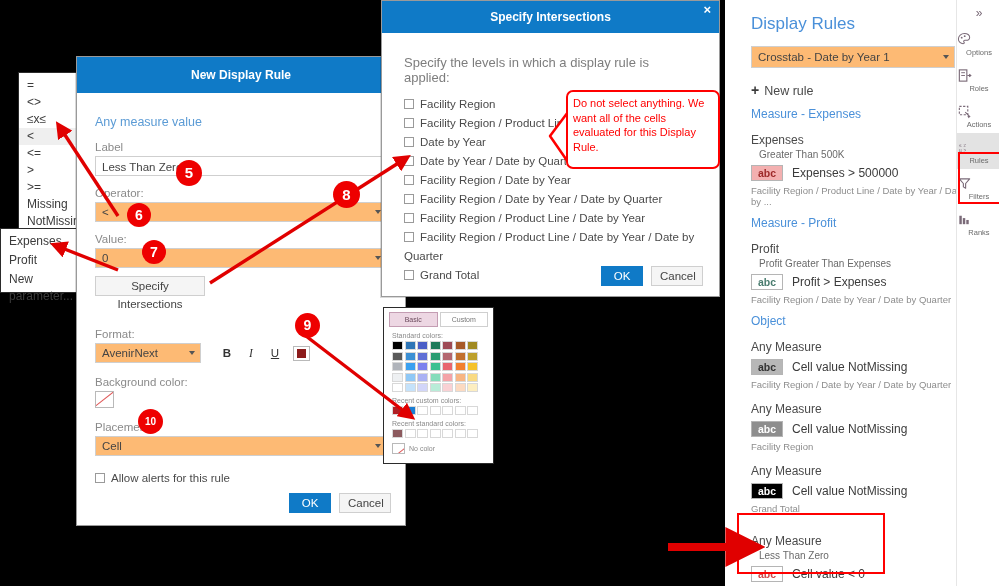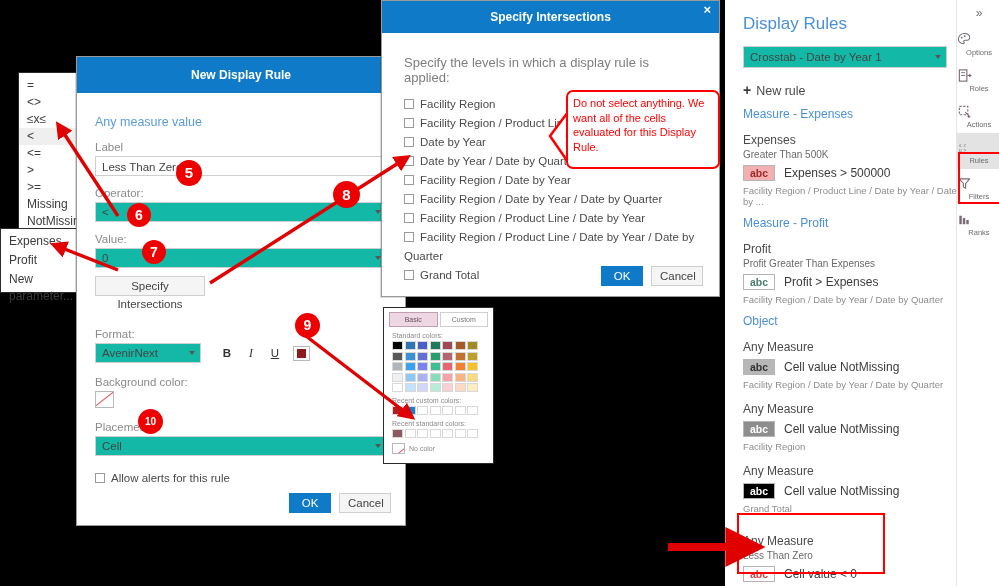--- a/index.html
+++ b/index.html
@@ -12,21 +12,21 @@
   
   .dialog{background:#fff;border:1px solid #9a9a9a;box-shadow:0 0 0 1px rgba(0,0,0,.15);}
   .dlg-title{background:#0f7ac7;color:#fff;font-weight:bold;font-size:12px;
              display:flex;align-items:center;justify-content:center;position:relative;}
   .dlg-close{position:absolute;right:8px;top:2px;color:#fff;font-size:13px;font-weight:bold;cursor:pointer;line-height:1;}
 
   .lbl{color:#8a8a8a;font-size:11.5px;margin-bottom:3px;}
   .linkhdr{color:#5b9bd5;font-size:12.5px;}
   .txtfield{border:1px solid #cfcfcf;background:#fff;height:20px;line-height:20px;
             padding:0 6px;font-size:11.5px;color:#444;box-sizing:border-box;}
-  .selfield{border:1px solid #cfcfcf;background:#14b8a6;height:20px;line-height:19px;
+  .selfield{border:1px solid #cfcfcf;background:#fdba74;height:20px;line-height:19px;
             padding:0 6px;font-size:11.5px;color:#444;box-sizing:border-box;position:relative;}
   .selfield .caret{position:absolute;right:5px;top:7px;width:0;height:0;
             border-left:3.5px solid transparent;border-right:3.5px solid transparent;border-top:4px solid #555;}
   .btn{border:1px solid #cfcfcf;background:#f5f5f5;height:20px;line-height:18px;
        padding:0 8px;font-size:11.5px;color:#444;display:inline-block;box-sizing:border-box;text-align:center;}
   .btn-primary{background:#0f7ac7;border:1px solid #0f7ac7;color:#fff;}
   .chk{width:10px;height:10px;border:1px solid #9a9a9a;background:#fff;display:inline-block;
        vertical-align:-1px;margin-right:6px;box-sizing:border-box;}
   .ckrow{font-size:11.5px;color:#4a4a4a;line-height:19px;}
 
@@ -63,28 +63,28 @@
   .cp-tab{flex:1;font-size:7px;text-align:center;padding:3px 0;border:1px solid #c49db3;color:#6b4a5c;}
   .cp-tab.active{background:#edd7e3;}
   .cp-tab.inactive{background:#fff;border-color:#cfcfcf;color:#777;}
   .cp-sec{font-size:7px;color:#8a8a8a;padding:5px 6px 2px 8px;}
   .cp-grid{display:grid;gap:1.5px;padding:0 6px 0 8px;}
   .cp-cell{width:11px;height:9px;border:1px solid #d8d8d8;box-sizing:border-box;}
   .cp-nocolor{display:flex;align-items:center;gap:4px;padding:5px 6px 0 8px;font-size:7px;color:#8a8a8a;}
 
   
   #display-rules-panel{left:723px;top:0;width:276px;height:586px;background:#fff;border-left:2px solid #000;}
-  .drp-inner{position:absolute;left:4px;top:0;width:232px;height:586px;overflow:hidden;padding:0;}
+  .drp-inner{position:absolute;left:12px;top:0;width:232px;height:586px;overflow:hidden;padding:0;}
   .drp-title{color:#4a90d9;font-size:17px;padding:14px 0 0 14px;font-weight:normal;}
   .drp-select{margin:12px 14px 0 14px;}
   .newrule{margin:14px 0 0 14px;font-size:12.5px;color:#4a4a4a;}
   .newrule .plus{color:#3b3b3b;font-weight:bold;font-size:14px;margin-right:5px;}
   .grp-link{color:#4a90d9;font-size:12px;margin:9px 0 0 14px;}
   .rule-measure{color:#4a4a4a;font-size:12px;margin:12px 0 0 14px;}
-  .rule-sub{color:#6a6a6a;font-size:10px;margin:2px 0 0 14px;}
+  .rule-sub{color:#6a6a6a;font-size:10px;margin:2px 0 0 22px;}
   .rule-row{display:flex;align-items:center;gap:9px;margin:5px 0 0 14px;}
   .abcbox{width:32px;height:16px;border:1px solid #b5b5b5;display:flex;align-items:center;
           justify-content:center;font-size:10.5px;font-weight:bold;box-sizing:border-box;}
   .rule-txt{font-size:12px;color:#3b3b3b;}
   .rule-path{color:#8d8d8d;font-size:9.5px;margin:4px 0 0 14px;}
 
   
   .rail{position:absolute;right:0;top:0;width:44px;height:586px;background:#fff;border-left:1px solid #e6e6e6;}
   .rail-item{width:44px;padding:7px 0 4px 0;text-align:center;color:#6b5f6b;}
   .rail-ico{font-size:14px;line-height:15px;color:#7a6a78;}

